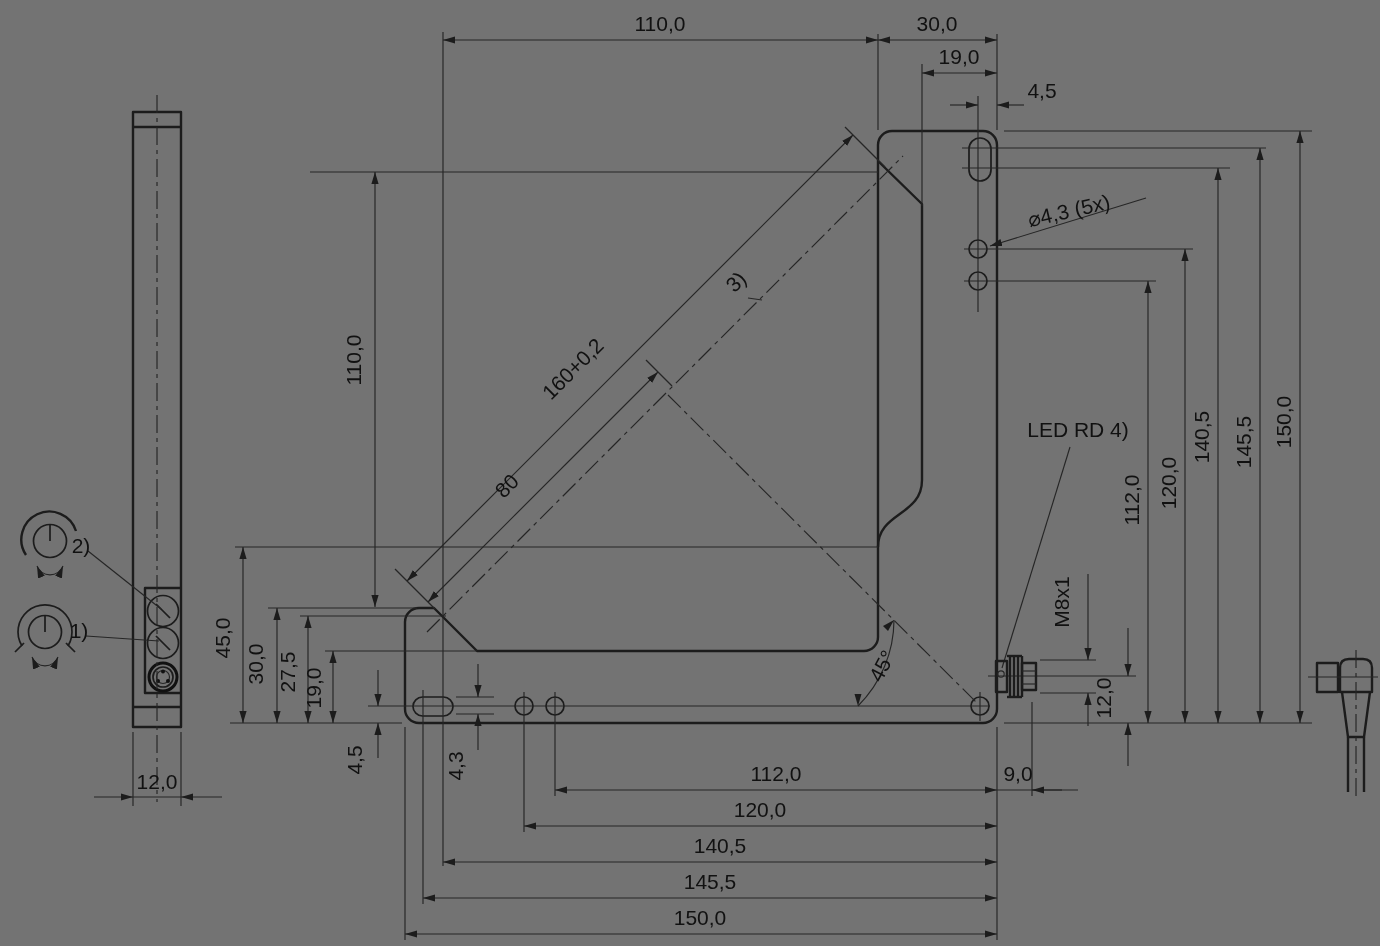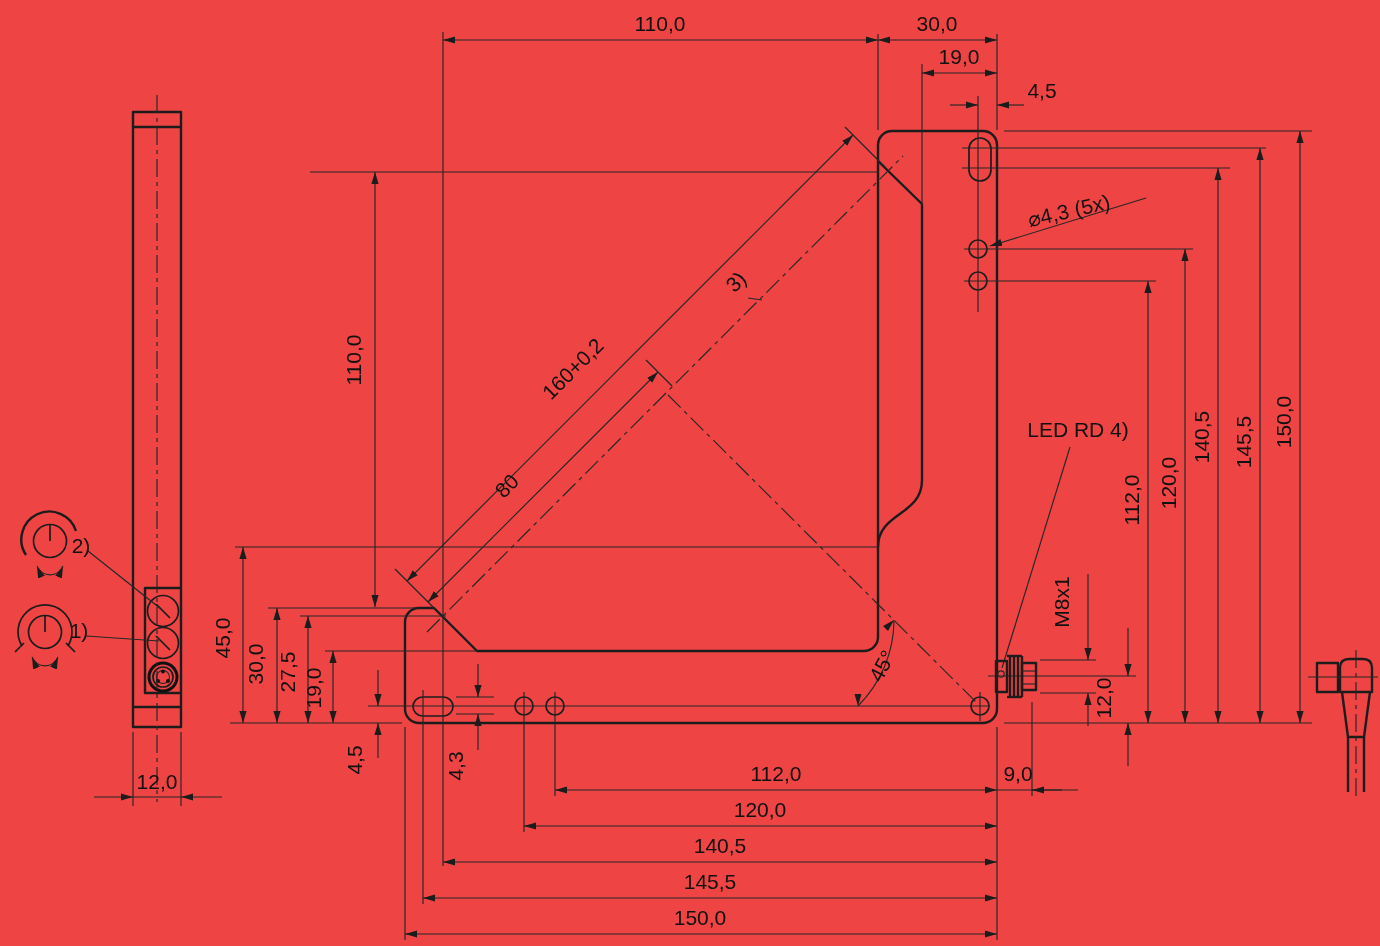--- a/index.html
+++ b/index.html
@@ -1,16 +1,16 @@
 <!DOCTYPE html>
 <html><head>
 <meta charset="utf-8">
 <style>
   html,body{margin:0;padding:0;background:#ffffff;}
-  .stage{width:1380px;height:946px;background:#ef4444;position:relative;overflow:hidden;
+  .stage{width:1380px;height:946px;background:#737373;position:relative;overflow:hidden;
          font-family:"Liberation Sans", sans-serif;}
   svg{display:block}
   svg text{font-family:"Liberation Sans", sans-serif;font-size:21px;fill:#111;}
   .thick{stroke:#1c1c1c;stroke-width:2.4;fill:none;stroke-linejoin:round;stroke-linecap:butt;}
   .med{stroke:#1c1c1c;stroke-width:1.7;fill:none;}
   .thin{stroke:#262626;stroke-width:1.15;fill:none;stroke-linecap:butt;}
   .cl{stroke:#262626;stroke-width:1.15;fill:none;stroke-dasharray:18 5 4 5;}
   .dark{stroke:#111;stroke-width:3;fill:none;}
 </style>
 </head>

